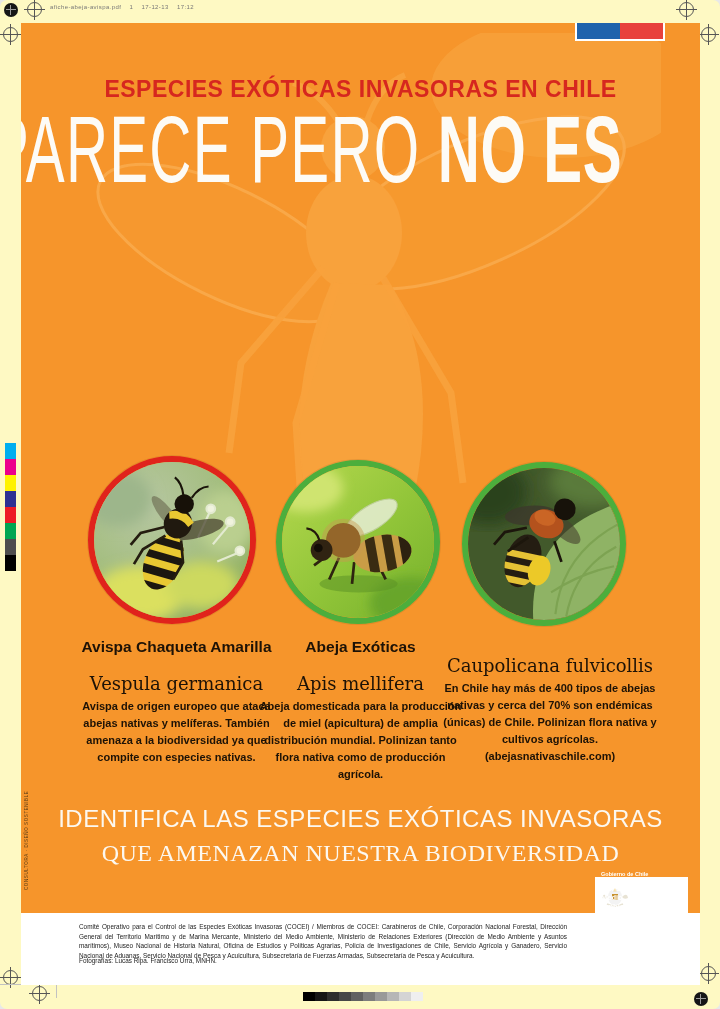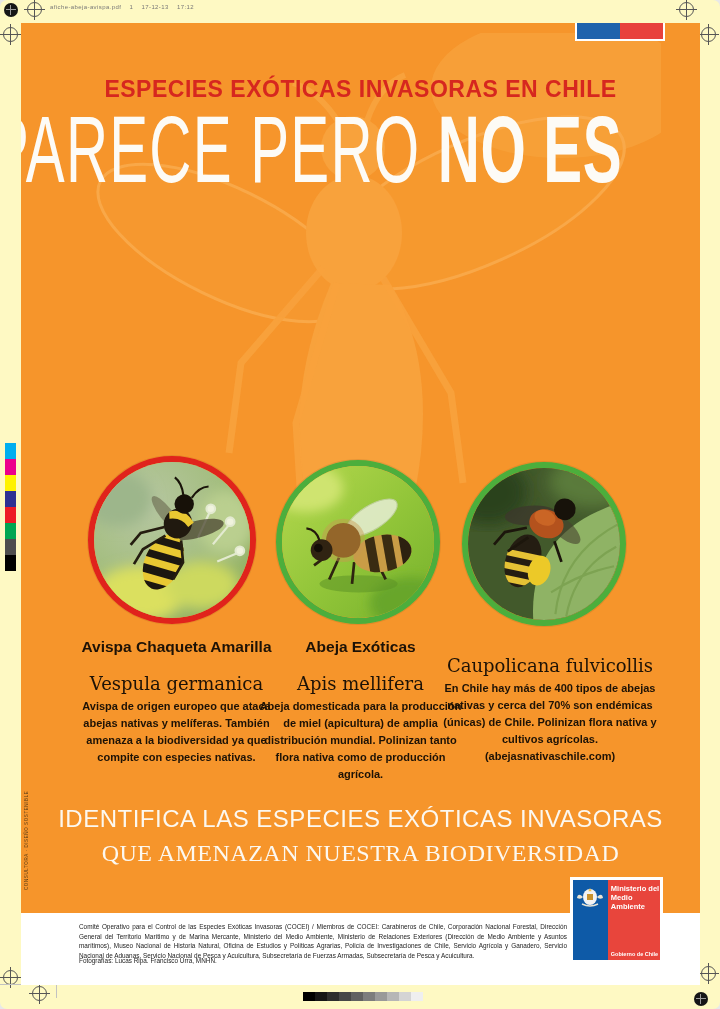--- a/index.html
+++ b/index.html
@@ -48,22 +48,22 @@
   .msg-white{position:absolute;left:0;width:679px;text-align:center;
              font-size:24px;color:#FCF8F0;letter-spacing:.5px;}
   #msg-white-1{top:782px;}
   #msg-white-2{top:817px;font-family:Liberation Serif, serif;}
 
   #white-band{position:absolute;left:0;top:890px;width:679px;height:72px;background:#ffffff;}
   #fineprint{position:absolute;left:58px;top:9px;width:488px;color:#222;
              font-size:6.4px;line-height:1.5;text-align:justify;}
   #photocredit{position:absolute;left:58px;top:44px;width:488px;color:#222;font-size:6.4px;}
 
-  #gob-logo{position:absolute;left:549px;top:854px;width:93px;height:86px;background:#fff;
-            border:3px solid #fff;box-sizing:border-box;display:flex;}
+  #gob-logo{position:absolute;left:574px;top:854px;width:93px;height:86px;background:#fff;
+            border:3px solid #fff;box-sizing:border-box;display:flex;flex-direction:column;}
   #logo-blue-panel{width:40%;position:relative;}
   #logo-red-panel{width:60%;position:relative;}
   #ministry-label{position:absolute;left:3px;top:4px;color:#fff;font-size:7.5px;font-weight:bold;line-height:1.2;}
   #gov-label{position:absolute;left:3px;bottom:3px;color:#fff;font-size:5.5px;font-weight:bold;white-space:nowrap;}
   #crest{position:absolute;left:3px;top:6px;width:28px;height:22px;}
 
   #vertical-credit{position:absolute;left:3px;top:757px;height:110px;
                    writing-mode:vertical-rl;transform:rotate(180deg);
                    font-size:4.5px;color:#4a3414;letter-spacing:.6px;opacity:.9;}
 </style>

